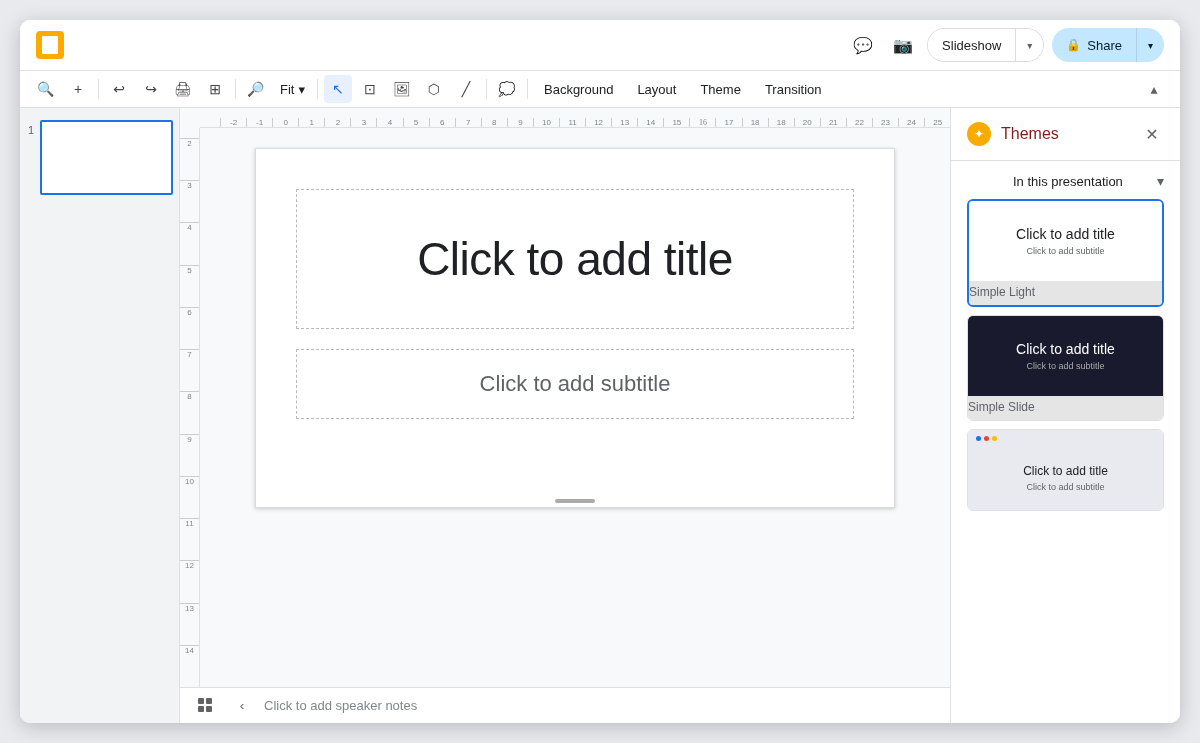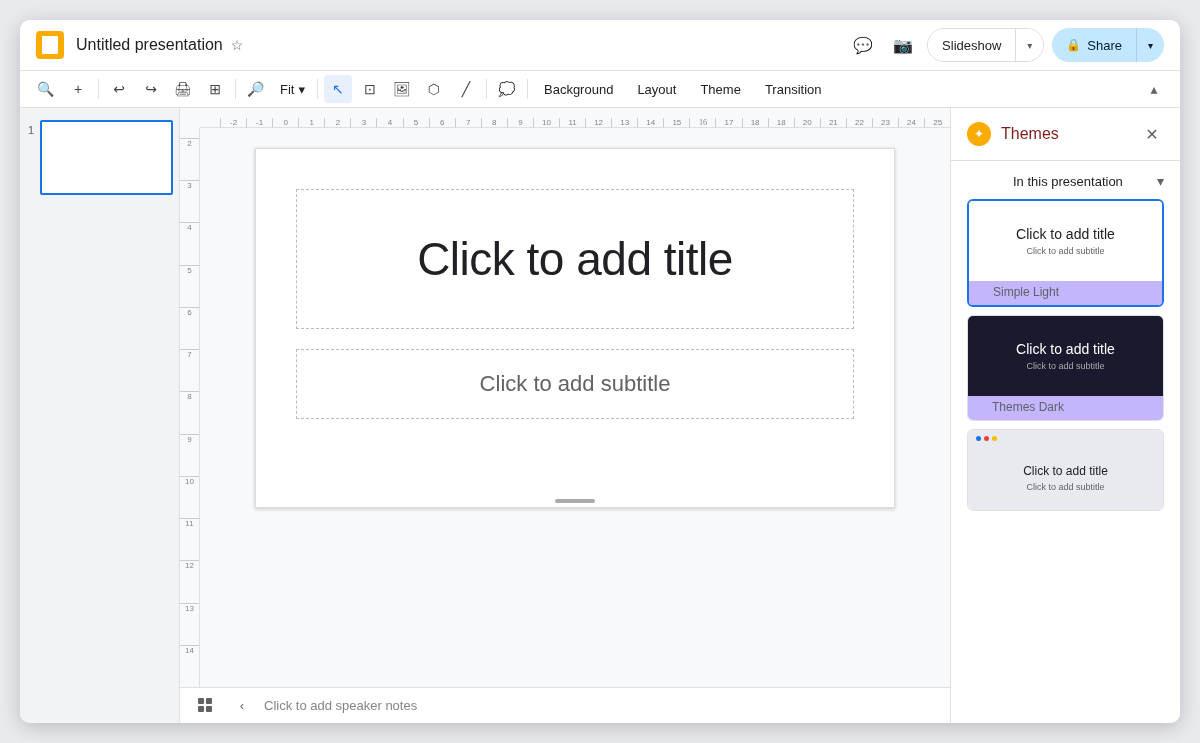--- a/index.html
+++ b/index.html
@@ -500,22 +500,22 @@
     .theme-preview.light .theme-preview-title { color: #202124; }
     .theme-preview.light .theme-preview-subtitle { color: #5f6368; }
     .theme-preview.dark .theme-preview-title { color: white; }
     .theme-preview.dark .theme-preview-subtitle { color: #aaa; }
     .theme-preview.gray .theme-preview-title { color: #202124; }
     .theme-preview.gray .theme-preview-subtitle { color: #5f6368; }
 
     .theme-name {
       font-size: 12px;
       color: #5f6368;
-      padding: 4px 24px 6px;
-      background: #c4b5fd;
+      padding: 4px 0 6px;
+      background: #e5e5e5;
     }
 
     .themes-footer {
       padding: 12px 16px;
       border-top: 1px solid #e0e0e0;
     }
     .import-theme-btn {
       width: 100%;
       padding: 8px;
       background: #f9ab00;
@@ -557,24 +557,20 @@
 </head>
 <body>
 
 <div class="app-window">
 
   <div class="title-bar">
     <div class="app-logo">
       <div class="app-logo-inner"></div>
     </div>
     <div class="title-info">
-      <div class="presentation-title">
-        <span>Untitled presentation</span>
-        <span class="star-icon">☆</span>
-      </div>
     </div>
     <div class="title-bar-actions">
       <button class="icon-btn">💬</button>
       <button class="icon-btn">📷</button>
       <div class="slideshow-btn">
         <button class="slideshow-main">Slideshow</button>
         <button class="slideshow-arrow">▾</button>
       </div>
       <div class="share-btn">
         <button class="share-main">
@@ -734,21 +730,21 @@
             <span class="theme-preview-subtitle">Click to add subtitle</span>
           </div>
           <div class="theme-name">Simple Light</div>
         </div>
 
         <div class="theme-card">
           <div class="theme-preview dark">
             <span class="theme-preview-title">Click to add title</span>
             <span class="theme-preview-subtitle">Click to add subtitle</span>
           </div>
-          <div class="theme-name">Themes Dark</div>
+          <div class="theme-name">Simple Slide</div>
         </div>
 
         <div class="theme-card">
           <div class="theme-preview gray" style="position:relative;">
             <div style="position:absolute;top:6px;left:8px;display:flex;gap:3px;">
               <div style="width:5px;height:5px;background:#1a73e8;border-radius:50%;"></div>
               <div style="width:5px;height:5px;background:#ea4335;border-radius:50%;"></div>
               <div style="width:5px;height:5px;background:#fbbc04;border-radius:50%;"></div>
             </div>
             <span class="theme-preview-title" style="margin-top:16px;font-size:12px;">Click to add title</span>

